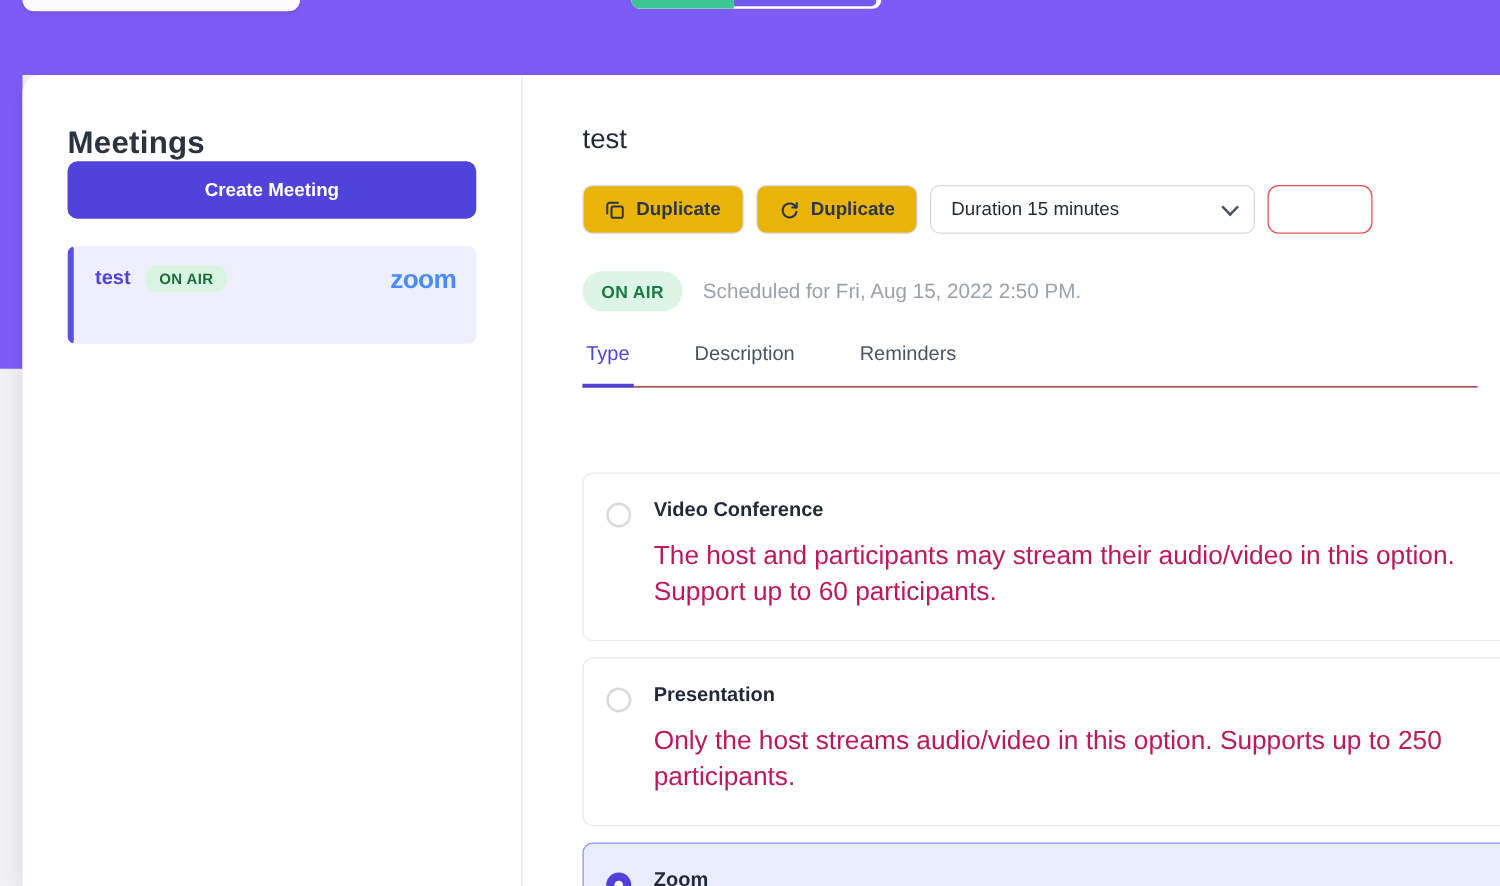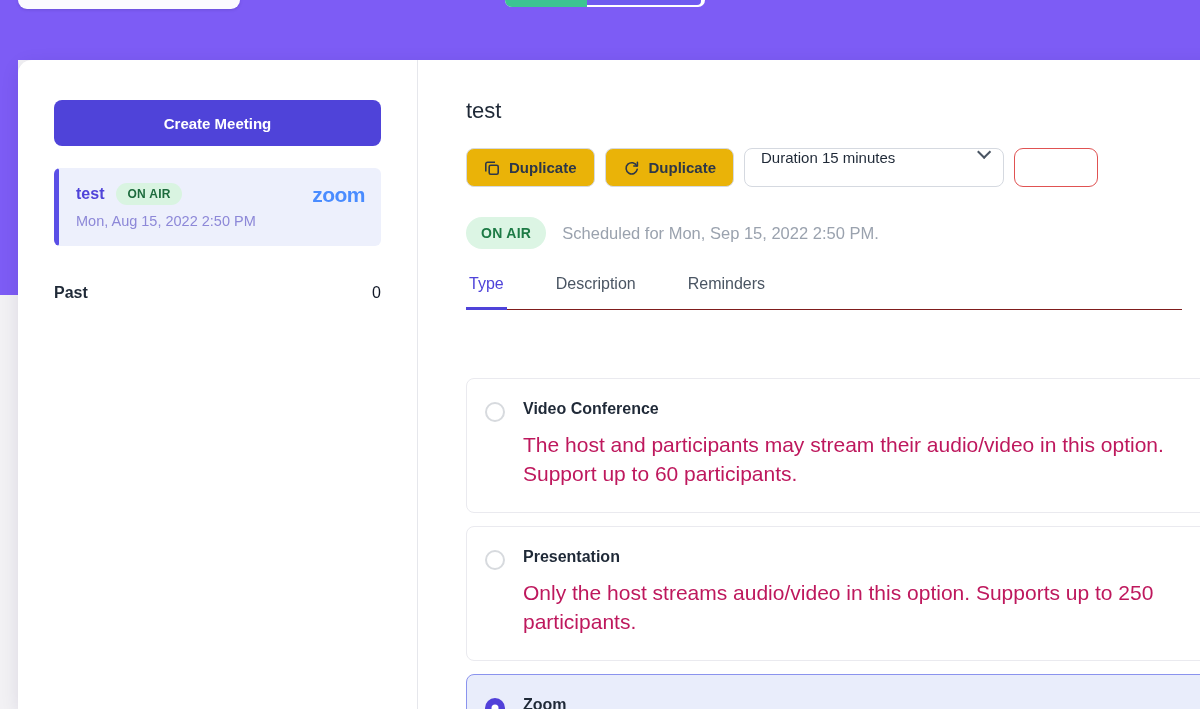--- a/index.html
+++ b/index.html
@@ -46,21 +46,21 @@
 
   
   .main { flex:1; padding:38px 0 0 48px; position:relative; }
   .page-title { font-size:22px; font-weight:500; color:#1f2937; }
 
   .toolbar { display:flex; align-items:center; gap:10px; margin-top:24px; }
   .btn-ghost { display:flex; align-items:center; gap:9px; height:39px; padding:0 17px; background:#eab308;
                border:1px solid #d5d9e0; border-radius:8px; font-size:15px; font-weight:600; color:#2d3748;
                cursor:pointer; font-family:inherit; white-space:nowrap; }
   .btn-ghost svg { flex:none; }
-  .select-duration { display:flex; align-items:flex-start; justify-content:space-between; width:260px; height:39px;
+  .select-duration { display:flex; align-items:center; justify-content:space-between; width:260px; height:39px;
                padding:0 16px; background:#ffffff; border:1px solid #d5d9e0; border-radius:8px; font-size:15px;
                color:#1f2937; cursor:pointer; }
   .chevron { width:10px; height:10px; border-right:2px solid #4a5563; border-bottom:2px solid #4a5563;
              transform:rotate(45deg) translateY(-3px); }
   .btn-primary { height:39px; padding:0 19px; background:#4f43d9; border:none; border-radius:8px; color:#ffffff;
                  font-size:15px; font-weight:700; cursor:pointer; font-family:inherit; white-space:nowrap; }
   .btn-danger { height:39px; width:84px; background:#ffffff; border:1.5px solid #e05252; border-radius:9px;
                 color:#e05252; font-size:15px; font-weight:600; cursor:pointer; font-family:inherit; }
 
   .status-row { display:flex; align-items:center; gap:16px; margin-top:30px; }
@@ -99,38 +99,34 @@
 
   <div class="toast-left"></div>
   <div class="toast-progress">
     <div class="seg-green"></div>
     <div class="seg-purple"></div>
   </div>
 
   <div class="app-card">
 
     <div class="sidebar">
+      <h1>Meetings</h1>
 
       <button class="btn-create">Create Meeting</button>
 
 
       <div class="meeting-item">
         <div class="accent"></div>
         <div class="mi-row1">
           <span class="mi-name">test</span>
           <span class="badge-onair-sm">ON AIR</span>
           <span class="zoom-logo">zoom</span>
         </div>
-        <div class="mi-date">Mon, Aug 15, 2022 2:50 PM</div>
       </div>
 
-      <div class="side-section">
-        <span class="sec-label">Past</span>
-        <span class="sec-count">0</span>
-      </div>
     </div>
 
     <div class="main">
       <div class="page-title">test</div>
 
       <div class="toolbar">
         <button class="btn-ghost">
           <svg width="16" height="16" viewBox="0 0 16 16" fill="none" stroke="#2d3748" stroke-width="1.6">
             <rect x="5.2" y="5.2" width="9" height="9" rx="1.5"></rect>
             <path d="M11 2.2H3.6A1.8 1.8 0 0 0 1.8 4v7.4"></path>
@@ -150,21 +146,21 @@
           <span>Duration 15 minutes</span>
           <span class="chevron"></span>
         </div>
 
 
         <button class="btn-danger"></button>
       </div>
 
       <div class="status-row">
         <span class="badge-onair-lg">ON AIR</span>
-        <span class="sched-text">Scheduled for Mon, Sep 15, 2022 2:50 PM.</span>
+        <span class="sched-text">Scheduled for Fri, Aug 15, 2022 2:50 PM.</span>
       </div>
 
       <div class="tabs">
         <div class="tab active">Type</div>
         <div class="tab">Description</div>
         <div class="tab">Reminders</div>
       </div>
 
       <div class="options">
 

